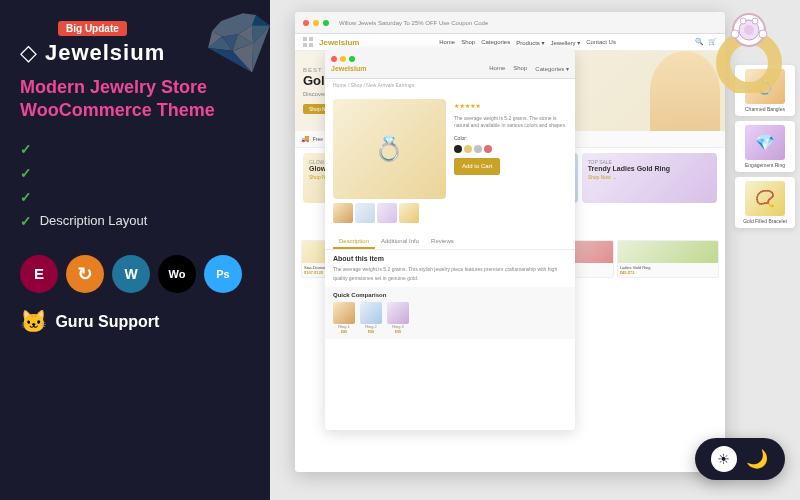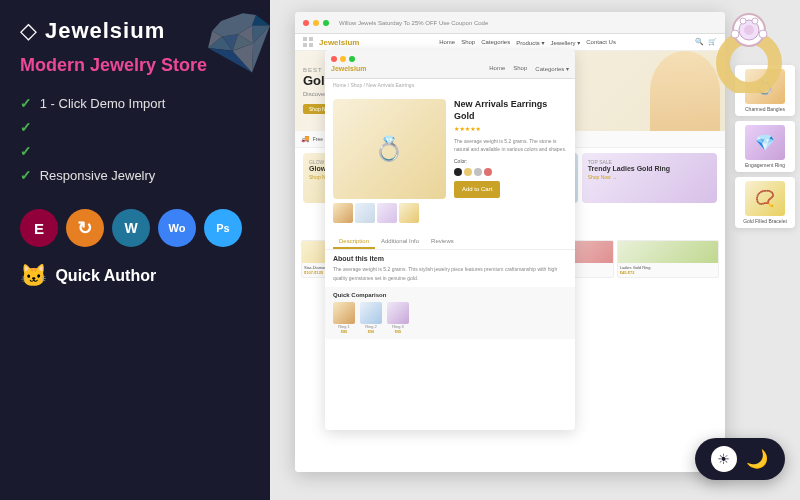--- a/index.html
+++ b/index.html
@@ -98,21 +98,21 @@
       align-items: center;
       justify-content: center;
       font-size: 15px;
       font-weight: bold;
       color: white;
     }
 
     .tech-elementor { background: #92003b; }
     .tech-customizer { background: #e67e22; }
     .tech-wp { background: #21759b; }
-    .tech-woo { background: #3b82f6; text-align: center; }
+    .tech-woo { background: #000000; text-align: center; }
     .tech-ps { background: #31a8ff; }
 
     .guru-row {
       display: flex;
       align-items: center;
       gap: 8px;
     }
 
     .guru-icon {
       font-size: 22px;
@@ -448,58 +448,61 @@
     .thumb-label {
       font-size: 5px;
       color: #555;
     }
   </style>
 </head>
 <body>
 
 <div class="left-panel">
 
+  <div>
+    <span class="big-update-badge">Big Update</span>
+  </div>
 
   <div class="brand-row">
     <span class="brand-icon">◇</span>
     <span class="brand-name">Jewelsium</span>
   </div>
 
   <div class="tagline">
     <span>Modern Jewelry Store</span><br>
+    <span>WooCommerce Theme</span>
   </div>
 
   <ul class="features-list">
     <li>
       <span class="check-icon">✓</span>
-      <span>1 - Click Demo Import</span>
     </li>
     <li>
       <span class="check-icon">✓</span>
     </li>
     <li>
       <span class="check-icon">✓</span>
     </li>
     <li>
       <span class="check-icon">✓</span>
-      <span>Responsive Jewelry</span>
+      <span>Description Layout</span>
     </li>
   </ul>
 
   <div class="tech-icons-row">
     <div class="tech-icon-circle tech-elementor">E</div>
     <div class="tech-icon-circle tech-customizer" style="font-size:18px;">↻</div>
     <div class="tech-icon-circle tech-wp" style="font-size:14px;">W</div>
     <div class="tech-icon-circle tech-woo" style="font-size:11px;">Wo</div>
     <div class="tech-icon-circle tech-ps" style="font-size:11px;">Ps</div>
   </div>
 
   <div class="guru-row">
     <span class="guru-icon">🐱</span>
-    <span class="guru-text">Quick Author</span>
+    <span class="guru-text">Guru Support</span>
   </div>
 
   <div class="deco-necklace">💎</div>
 </div>
 
 <div class="right-panel">
   <div class="screenshots-container">
 
     <div class="main-screenshot" style="left:25px; top:12px; width:430px; height:460px; z-index:1;">
       <div class="screenshot-header">
@@ -649,21 +652,20 @@
             <span style="font-size:24px;">💍</span>
           </div>
           <div style="display:flex; gap:2px;">
             <div style="width:20px; height:20px; background:linear-gradient(135deg,#f8e8c0,#d4a060); border-radius:2px;"></div>
             <div style="width:20px; height:20px; background:linear-gradient(135deg,#e8f0f8,#c8d8e8); border-radius:2px;"></div>
             <div style="width:20px; height:20px; background:linear-gradient(135deg,#f0e8f8,#d8c0e8); border-radius:2px;"></div>
             <div style="width:20px; height:20px; background:linear-gradient(135deg,#f8f0d0,#e8c870); border-radius:2px;"></div>
           </div>
         </div>
         <div class="ss-product-details">
-          <div style="font-size:9px; font-weight:bold; color:#222; line-height:1.3;">New Arrivals Earrings Gold</div>
           <div style="font-size:6px; color:#f4a900; margin:2px 0;">★★★★★</div>
           <div style="font-size:5px; color:#888; line-height:1.5; margin-top:3px;">
             The average weight is 5.2 grams. The stone is natural and available in various colors and shapes.
           </div>
           <div style="margin-top:4px;">
             <div style="font-size:5px; color:#555; margin-bottom:2px;">Color:</div>
             <div style="display:flex; gap:2px;">
               <div style="width:8px; height:8px; background:#222; border-radius:50%;"></div>
               <div style="width:8px; height:8px; background:#e8c870; border-radius:50%;"></div>
               <div style="width:8px; height:8px; background:#c0c0c0; border-radius:50%;"></div>

